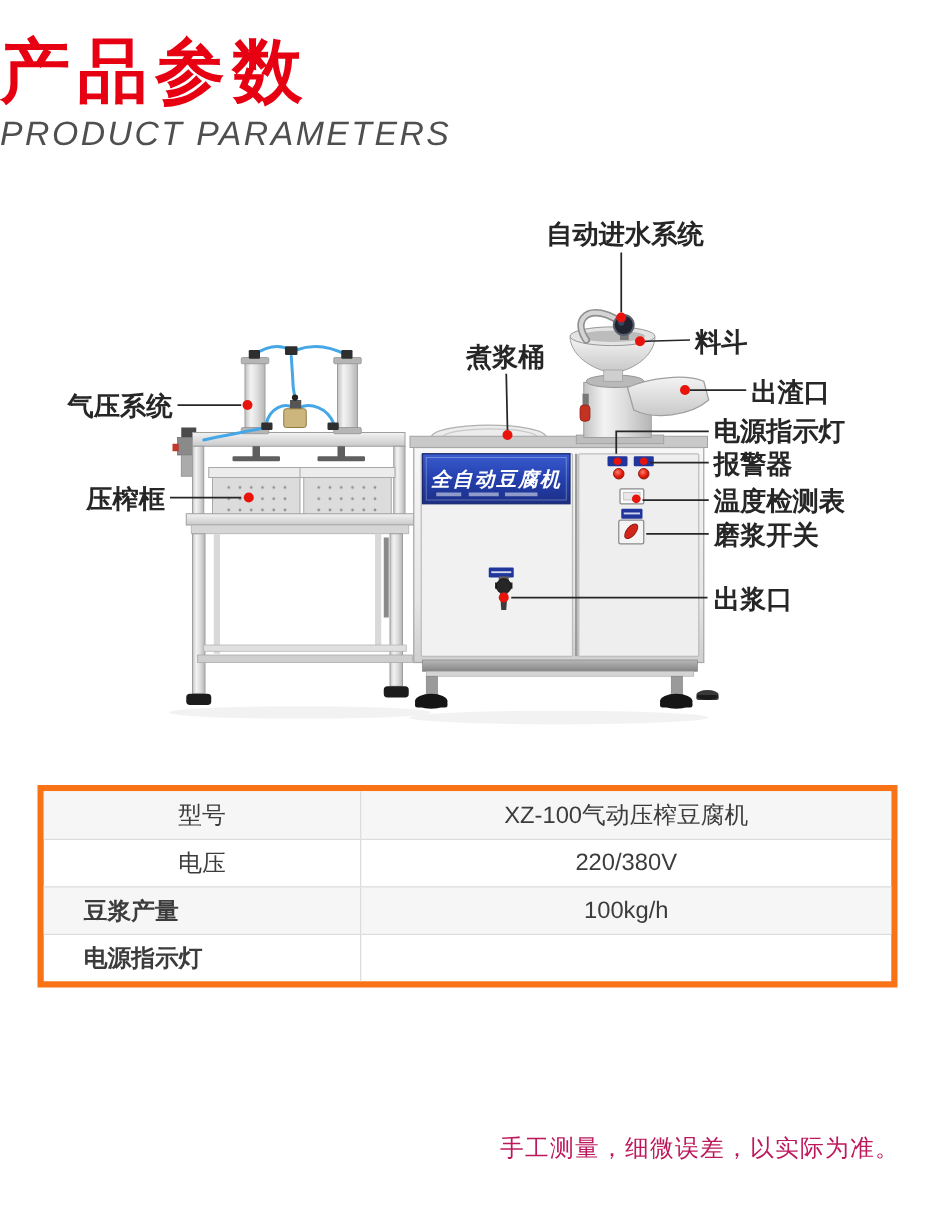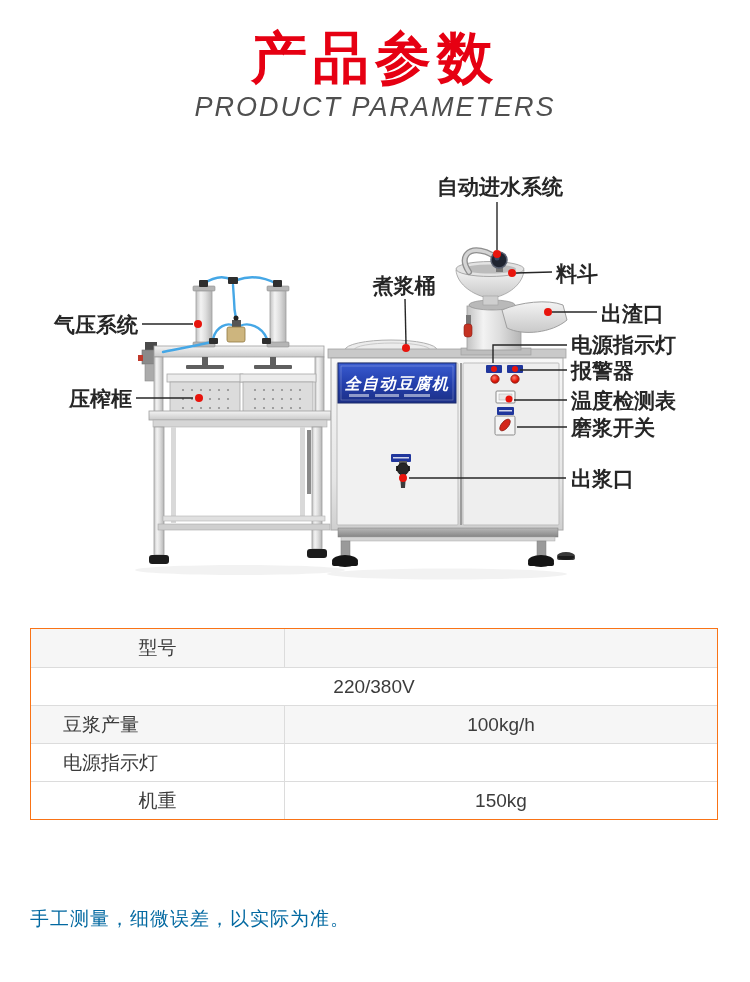--- a/index.html
+++ b/index.html
@@ -1,46 +1,46 @@
 <!DOCTYPE html>
 <html><head>
 <meta charset="utf-8">
 <style>
   html,body{margin:0;padding:0;background:#ffffff;}
   .page{position:relative;width:750px;height:982px;background:#ffffff;overflow:hidden;
         font-family:"Liberation Sans",sans-serif;}
   
-  .hdr{position:absolute;top:26px;left:0;width:750px;text-align:center;}
+  .hdr{position:absolute;top:26px;left:0;width:750px;text-align:left;}
   .hdr-title{margin:0;font-family:"DejaVu Serif",serif;font-weight:bold;
              font-size:56px;line-height:62px;letter-spacing:6px;color:#e60012;}
   .hdr-sub{margin:4px 0 0 0;font-size:27px;line-height:30px;letter-spacing:2px;
            color:#4f4f4f;font-weight:normal;font-style:italic;}
   
   .diagram{position:absolute;top:150px;left:0;}
   .cl{font-family:"Liberation Sans",sans-serif;font-size:21px;font-weight:600;fill:#262626;}
   .cl-panel{font-family:"DejaVu Serif",serif;font-size:16px;font-weight:bold;font-style:italic;
             fill:#ffffff;letter-spacing:1.5px;}
   .lline{stroke:#262626;stroke-width:1.4;fill:none;}
   .dot{fill:#e8140c;}
   .steel-edge{stroke:#9e9e9e;stroke-width:0.8;}
   
   .spec-table{position:absolute;top:628px;left:30px;width:688px;
-              border:1px solid #f97316;box-sizing:border-box;}
+              border:5px solid #f97316;box-sizing:border-box;}
   .spec-row{display:flex;height:38px;box-sizing:border-box;}
   .spec-row + .spec-row{border-top:1px solid #dcdcdc;}
   .spec-row.shaded{background:#f6f6f6;}
   .spec-label{width:254px;border-right:1px solid #dcdcdc;box-sizing:border-box;
               display:flex;align-items:center;justify-content:center;
               font-size:19px;color:#3c3c3c;}
-  .spec-row.pull-left .spec-label{justify-content:flex-start;padding-left:32px;}
+  .spec-row.pull-left .spec-label{justify-content:flex-start;padding-left:32px;font-weight:bold;}
   .spec-value{flex:1;display:flex;align-items:center;justify-content:center;
               font-size:19px;color:#3c3c3c;}
   
-  .note{position:absolute;top:906px;left:30px;right:30px;text-align:left;
-        font-size:19px;letter-spacing:1px;color:#0369a1;}
+  .note{position:absolute;top:906px;left:30px;right:30px;text-align:right;
+        font-size:19px;letter-spacing:1px;color:#be185d;}
 </style>
 </head>
 <body>
 
 <div class="page">
 
   <div class="hdr">
     <h1 class="hdr-title">产品参数</h1>
     <div class="hdr-sub">PRODUCT PARAMETERS</div>
   </div>
@@ -275,32 +275,30 @@
       <text class="cl" x="571" y="435">磨浆开关</text>
       <text class="cl" x="571" y="486">出浆口</text>
       <text class="cl" x="138" y="332" text-anchor="end">气压系统</text>
       <text class="cl" x="132" y="406" text-anchor="end">压榨框</text>
     </g>
   </svg>
 
   <div class="spec-table">
     <div class="spec-row shaded">
       <div class="spec-label">型号</div>
+      <div class="spec-value">XZ-100气动压榨豆腐机</div>
     </div>
     <div class="spec-row">
+      <div class="spec-label">电压</div>
       <div class="spec-value">220/380V</div>
     </div>
     <div class="spec-row shaded pull-left">
       <div class="spec-label">豆浆产量</div>
       <div class="spec-value">100kg/h</div>
     </div>
     <div class="spec-row pull-left">
       <div class="spec-label">电源指示灯</div>
     </div>
-    <div class="spec-row">
-      <div class="spec-label">机重</div>
-      <div class="spec-value">150kg</div>
-    </div>
   </div>
 
   <div class="note">手工测量，细微误差，以实际为准。</div>
 
 </div>
 
 </body></html>

